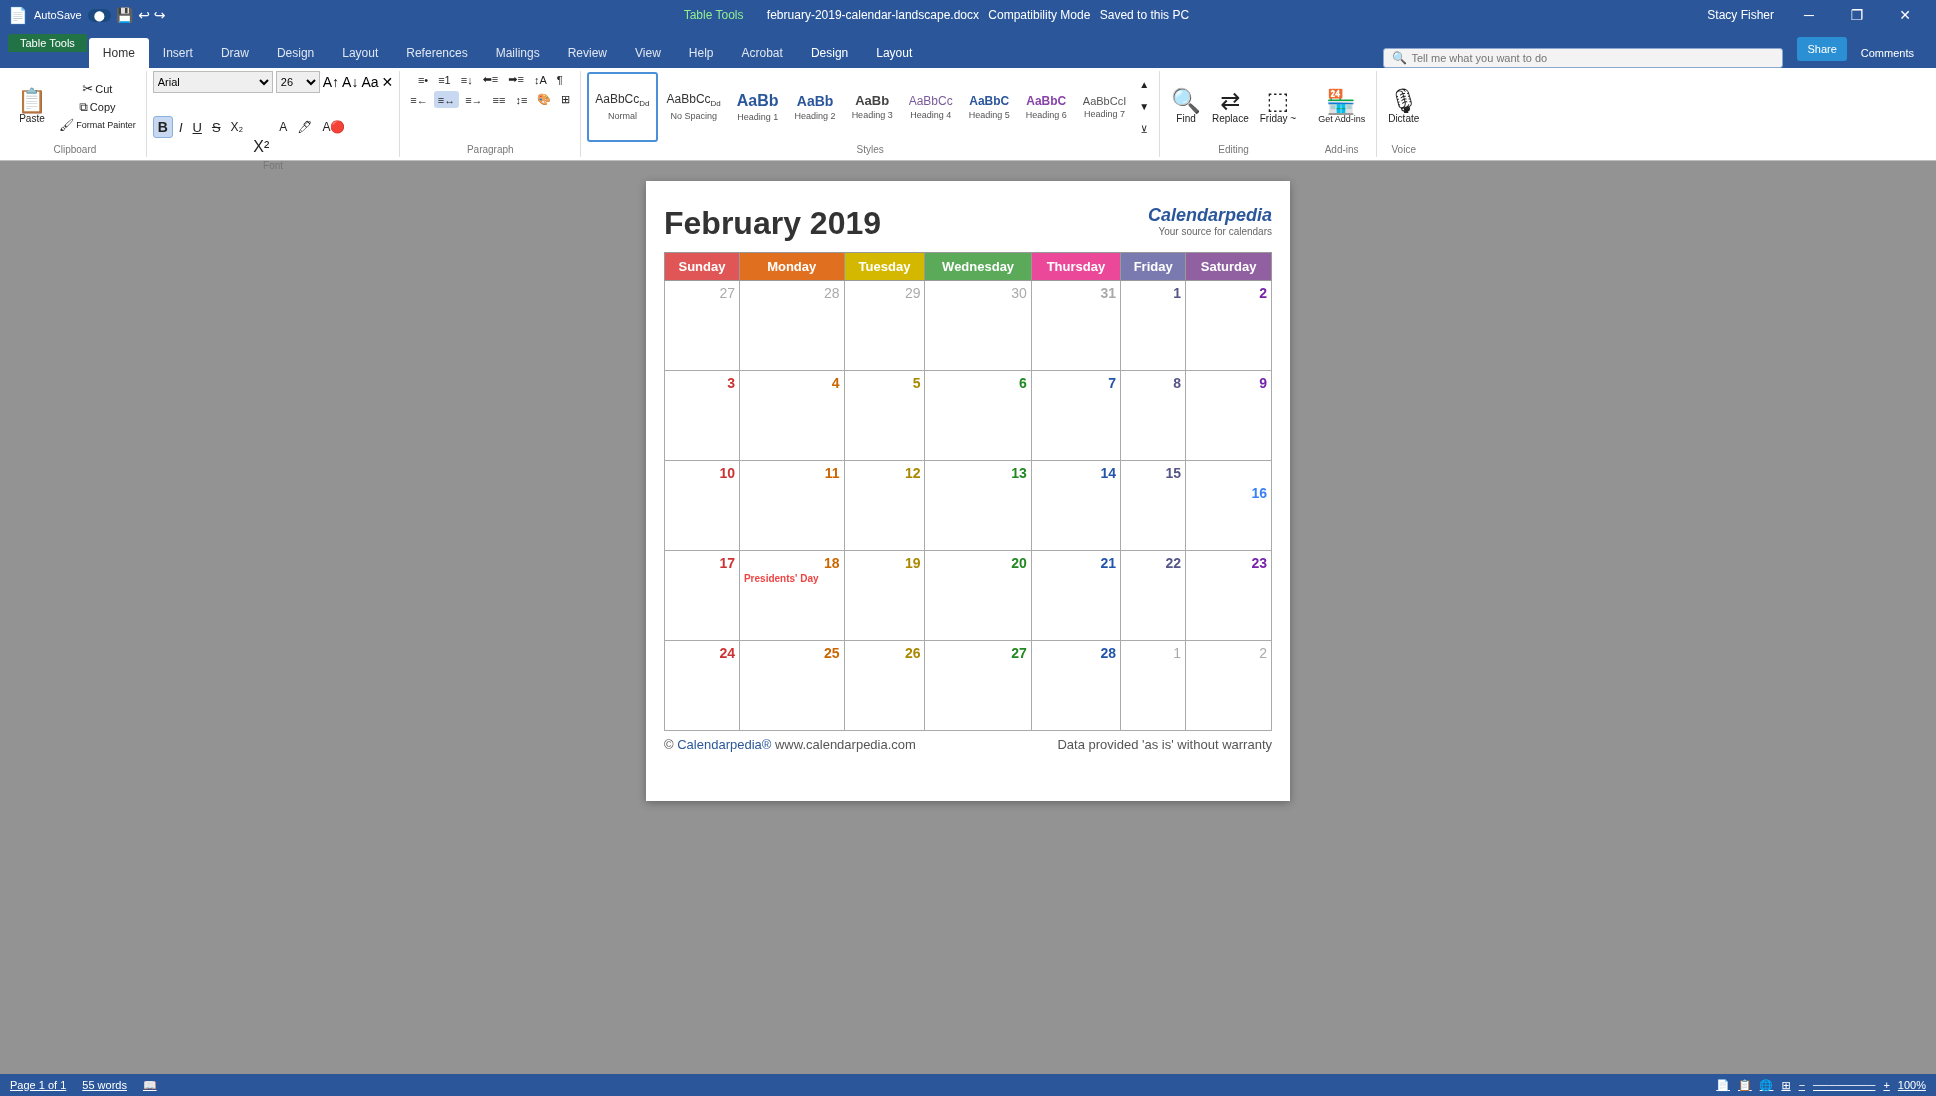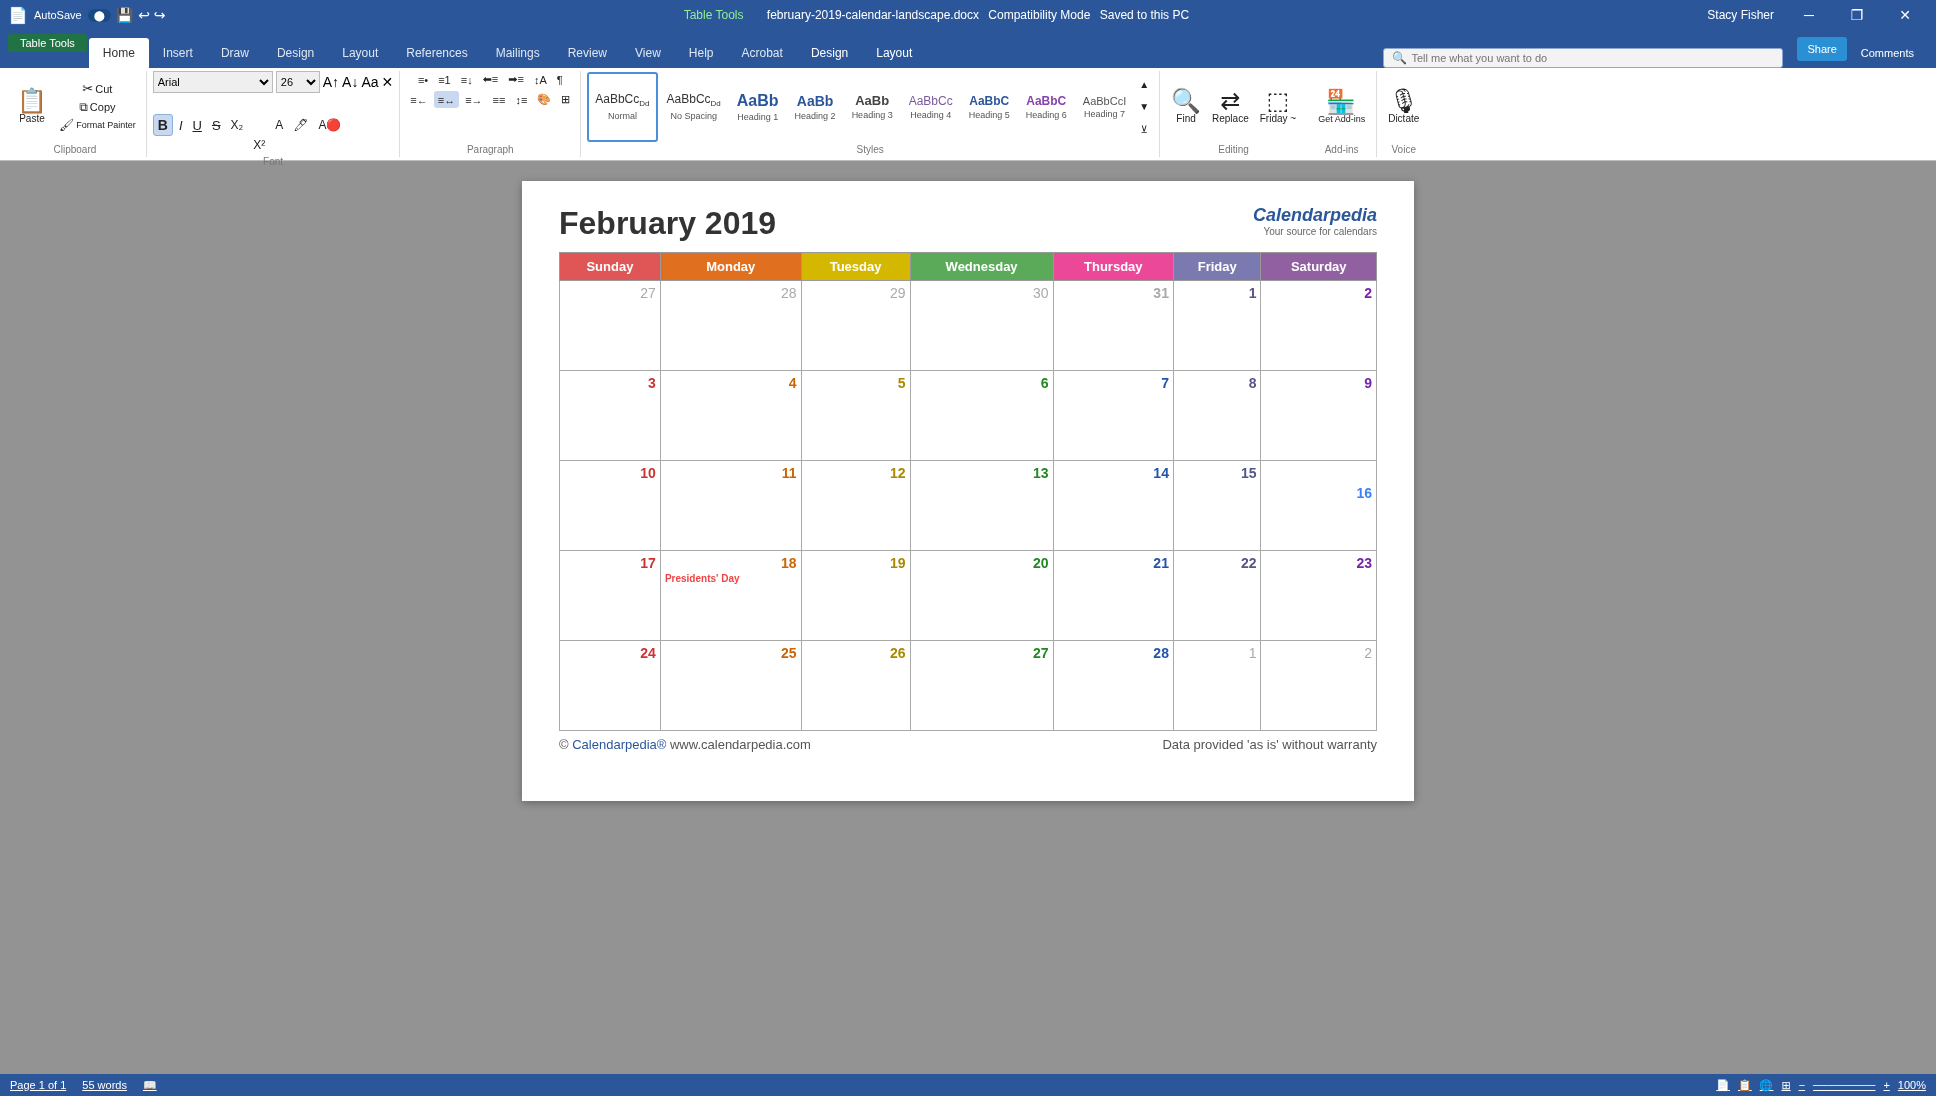--- a/index.html
+++ b/index.html
@@ -14,21 +14,21 @@
     .title-bar-center { font-size: 12px; color: white; }
     .title-bar-right { display: flex; align-items: center; gap: 12px; font-size: 12px; }
     .window-controls { display: flex; gap: 2px; }
     .window-btn { width: 46px; height: 30px; display: flex; align-items: center; justify-content: center; cursor: pointer; color: white; font-size: 14px; }
 
     
     .search-bar { display: flex; align-items: center; background: #f3f3f3; border: 1px solid #c8c8c8; border-radius: 3px; padding: 3px 8px; margin: 0 8px; flex: 1; max-width: 400px; }
     .search-bar input { border: none; background: transparent; outline: none; font-size: 12px; width: 100%; }
 
     
-    .document { background: white; width: 892px; min-height: 620px; box-shadow: 0 2px 8px rgba(0,0,0,0.3); padding: 24px 37px; }
+    .document { background: white; width: 644px; min-height: 620px; box-shadow: 0 2px 8px rgba(0,0,0,0.3); padding: 24px 18px; }
 
     
     .calendar-header { display: flex; justify-content: space-between; align-items: flex-start; margin-bottom: 10px; }
     .calendar-title { font-size: 32px; font-weight: bold; color: #333; }
     .calendarpedia-logo { text-align: right; font-size: 14px; }
     .calendarpedia-logo .brand { color: #2b579a; font-size: 16px; }
     .calendarpedia-logo .tagline { color: #666; font-size: 10px; }
 
     .calendar-table { width: 100%; border-collapse: collapse; }
     .calendar-table th { padding: 6px; text-align: center; font-size: 13px; font-weight: bold; color: white; border: 1px solid #999; }
@@ -215,21 +215,21 @@
           <span style="cursor:pointer;font-size:14px;">A↓</span>
           <span style="cursor:pointer;font-size:14px;">Aa</span>
           <span style="cursor:pointer;font-size:14px;">✕</span>
         </div>
         <div style="display:flex;align-items:center;gap:2px;">
           <div class="tb small-btn active" style="background:#c8d8f0;border:1px solid #8ab0e0;font-weight:bold;font-size:14px;">B</div>
           <div class="tb small-btn" style="font-style:italic;font-size:13px;">I</div>
           <div class="tb small-btn" style="text-decoration:underline;font-size:13px;">U</div>
           <div class="tb small-btn" style="text-decoration:line-through;font-size:13px;">S</div>
           <div class="tb small-btn" style="font-size:12px;">X₂</div>
-          <div class="tb small-btn" style="font-size:12px;margin-top:40px;">X²</div>
+          <div class="tb small-btn" style="font-size:16px;margin-top:40px;">X²</div>
           <div class="tb small-btn" style="font-size:12px;">A</div>
           <div class="tb small-btn" style="font-size:12px;">🖊</div>
           <div class="tb small-btn" style="font-size:12px;">A🔴</div>
         </div>
       </div>
       <div class="tool-group-name">Font</div>
     </div>
 
     <div class="tool-group">
       <div class="tool-group-btns" style="flex-direction:column;gap:3px;">

